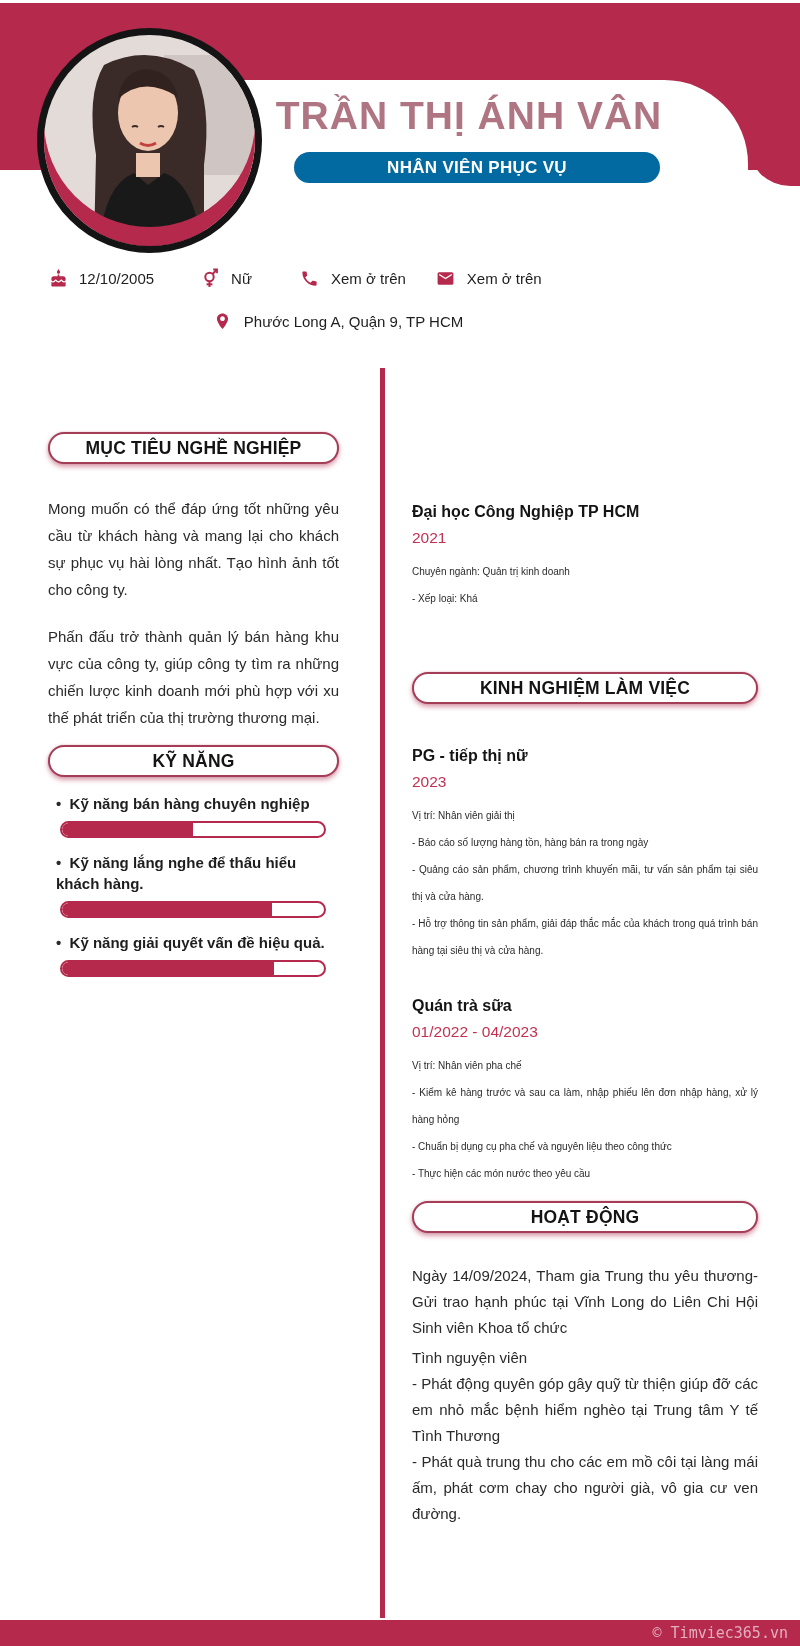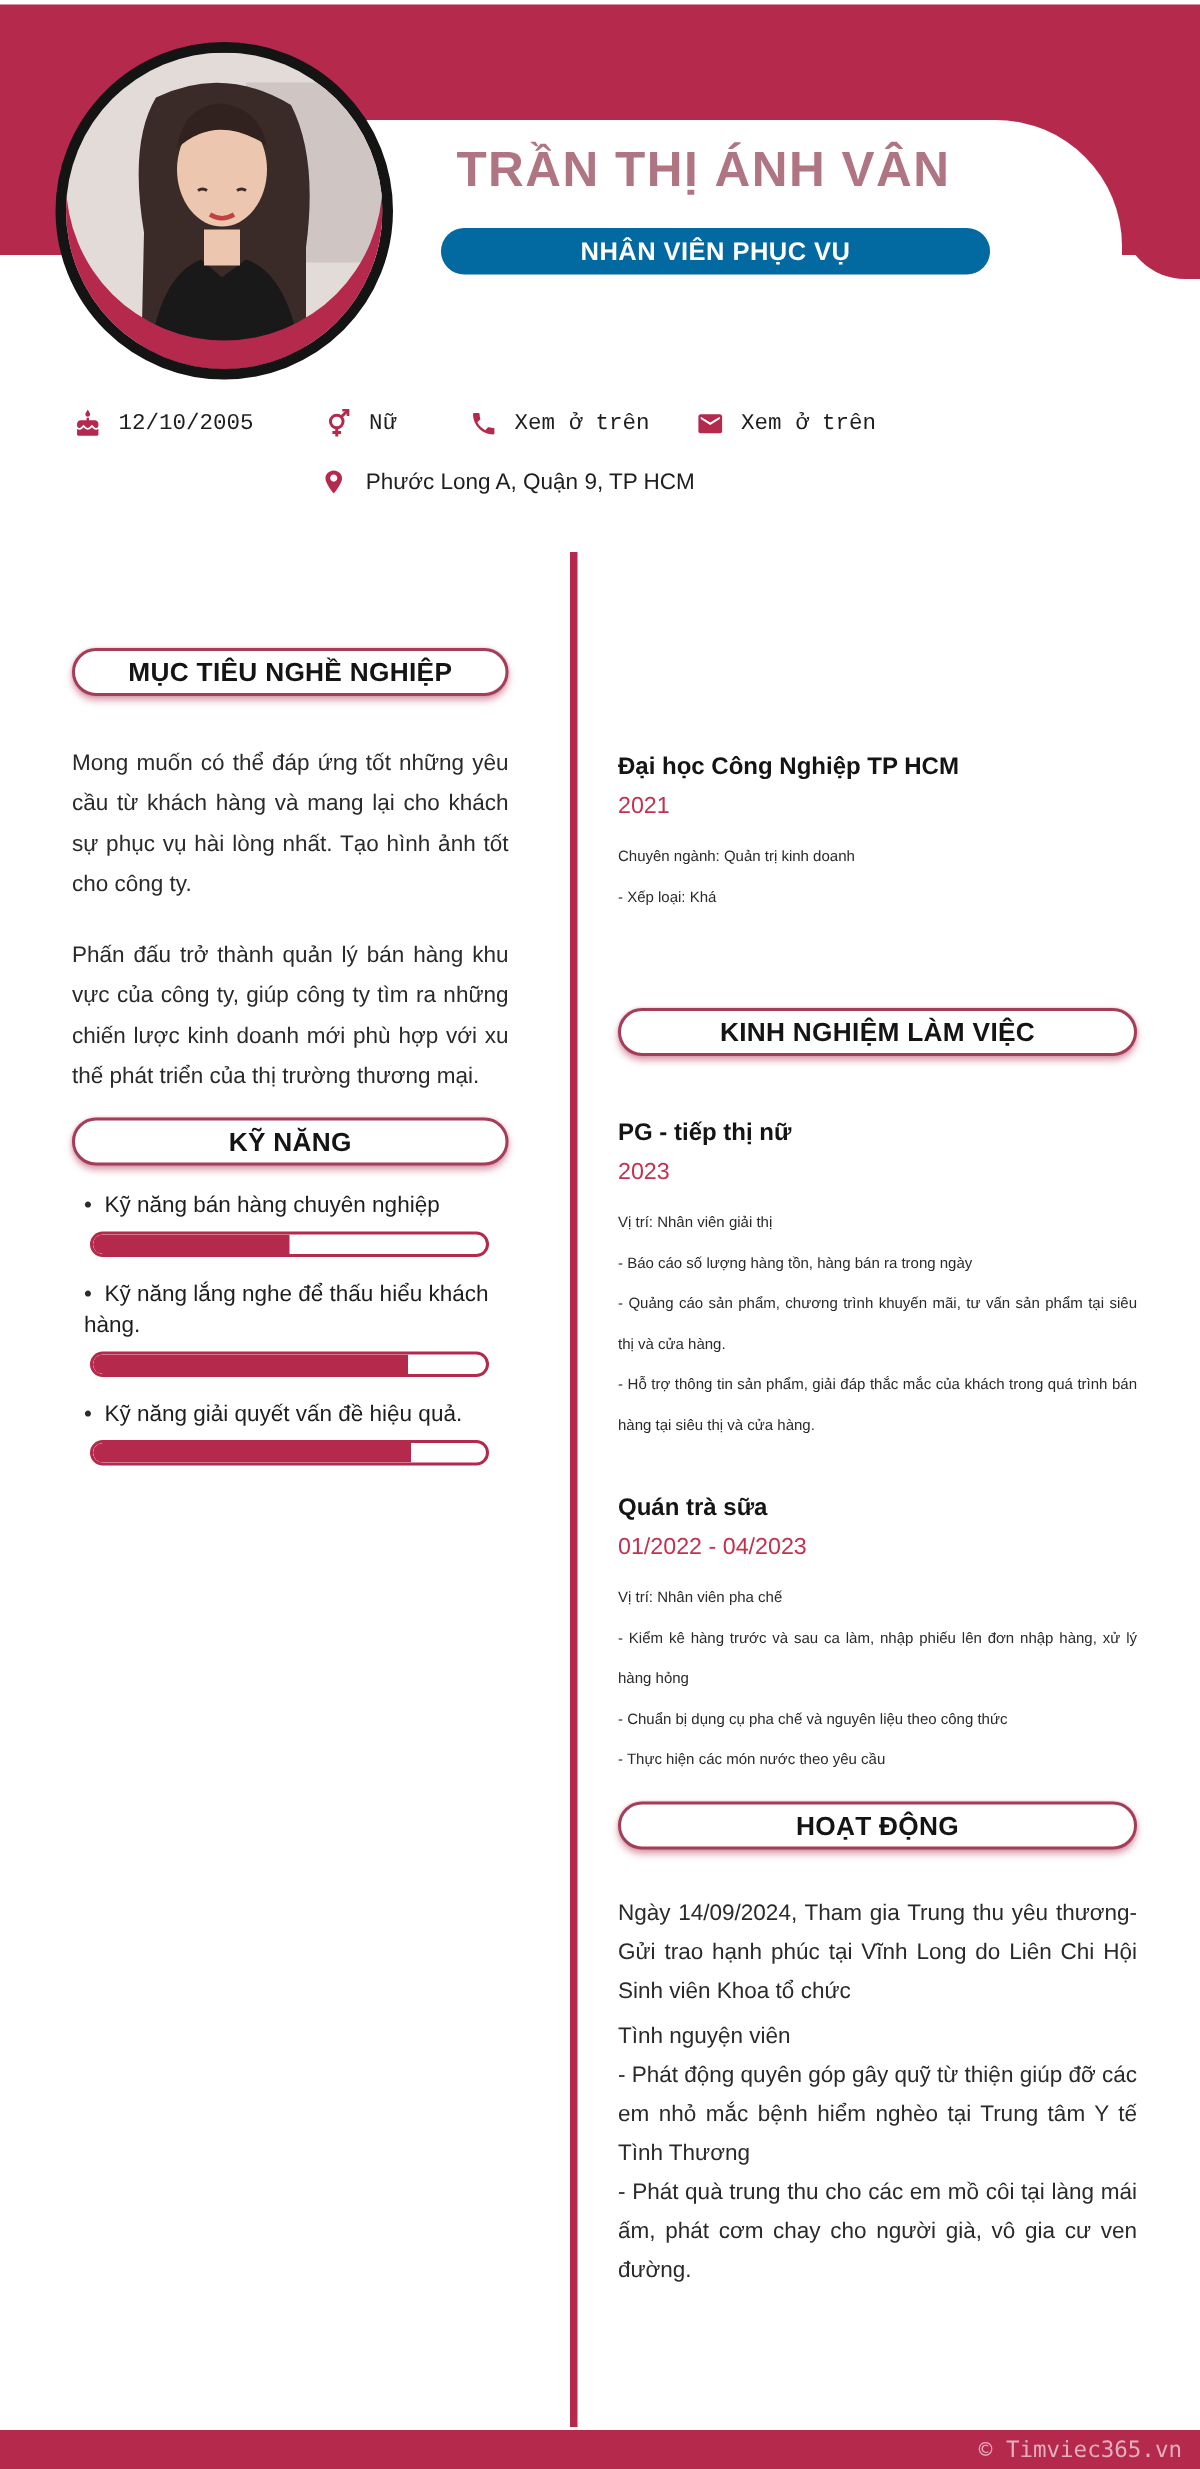--- a/index.html
+++ b/index.html
@@ -7,50 +7,50 @@
   body {
     position:relative; width:800px; height:1646px; background:#ffffff;
     font-family:"Liberation Sans","DejaVu Sans",sans-serif; color:#262626;
     overflow:hidden;
   }
   
   .band      { position:absolute; left:0; top:3px; width:800px; height:167px; background:#b5294c; }
   .band-tail { position:absolute; left:748px; top:80px; width:52px; height:106px; background:#b5294c; border-radius:0 0 0 42px; }
   .name-card { position:absolute; left:190px; top:80px; width:558px; height:172px; background:#ffffff; border-radius:0 84px 0 0; }
   .full-name { position:absolute; left:0; top:14px; width:100%; text-align:center;
-               font-size:33px; font-weight:bold; letter-spacing:1px; color:#b07582; }
+               font-size:39px; font-weight:bold; letter-spacing:1px; color:#b07582; }
   .badge     { position:absolute; left:104px; top:72px; width:366px; height:31px; background:#0369a1;
                border-radius:16px; color:#ffffff; font-size:17px; font-weight:bold; text-align:center;
                line-height:31px; letter-spacing:.3px; }
   
   .avatar-ring { position:absolute; left:37px; top:28px; width:225px; height:225px; border-radius:50%;
                  border:7px solid #141414; background:#141414; }
   .avatar-photo { position:absolute; left:0; top:0; width:211px; height:211px; border-radius:50%; overflow:hidden; }
   .avatar-photo svg { display:block; }
   .avatar-crescent { position:absolute; left:0; top:0; width:211px; height:211px; border-radius:50%;
                      box-shadow:inset 0 -19px 0 0 #b5294c; }
   
-  .contact-row1 { position:absolute; left:48px; top:272px; display:flex; align-items:flex-start; height:26px;font-family:Liberation Mono, monospace; }
+  .contact-row1 { position:absolute; left:48px; top:262px; display:flex; align-items:flex-end; height:26px; }
   .contact-row2 { position:absolute; left:0; top:308px; width:676px; display:flex; justify-content:center; align-items:center; height:26px; }
   .contact-item { display:flex; align-items:center; gap:11px; font-size:15px; color:#1e1e1e; }
   .ci-gender { margin-left:46px; } .ci-phone { margin-left:48px; } .ci-mail { margin-left:30px; }
   .cicon { display:flex; align-items:center; justify-content:center; width:20px; height:20px; flex:0 0 auto; }
   
   .pill { height:32px; background:#ffffff; border:2px solid #a43d58; border-radius:17px;
           box-shadow:0 3px 5px rgba(190,80,110,.55), 0 0 2px rgba(190,80,110,.35);
           font-size:17.5px; font-weight:bold; color:#141414; text-align:center; line-height:28px; letter-spacing:.2px; }
   
   .col-left  { position:absolute; left:48px;  top:432px; width:291px; }
   .col-right { position:absolute; left:412px; top:460px; width:346px; }
   .divider   { position:absolute; left:380px; top:368px; width:5px; height:1250px; background:#b5294c; }
   .para { margin-top:20px; font-size:15px; line-height:27px; text-align:justify; color:#2a2a2a; }
   .para.first { margin-top:31px; }
   
   .skills { margin-top:16px; }
-  .skill { margin-top:14px; }
+  .skill { margin-top:14px;font-weight:bold; }
   .skill:first-child { margin-top:0; }
   .skill-label { font-size:15px; line-height:21px; color:#1e1e1e; padding-left:8px; }
   .skill-label::before { content:"\2022\00a0\00a0"; color:#2a2a2a; }
   .skill-bar { margin:7px 0 0 12px; width:266px; height:17px; border:2px solid #b5294c; border-radius:10px;
                background:#ffffff; overflow:hidden; }
   .skill-fill { height:100%; background:#b5294c; border-radius:8px 0 0 8px; }
   
   .entry { margin-top:40px; }
   .entry-title { font-size:16px; font-weight:bold; color:#141414; line-height:24px; }
   .entry-date  { font-size:15.5px; color:#c43150; line-height:24px; margin-top:2px; }

